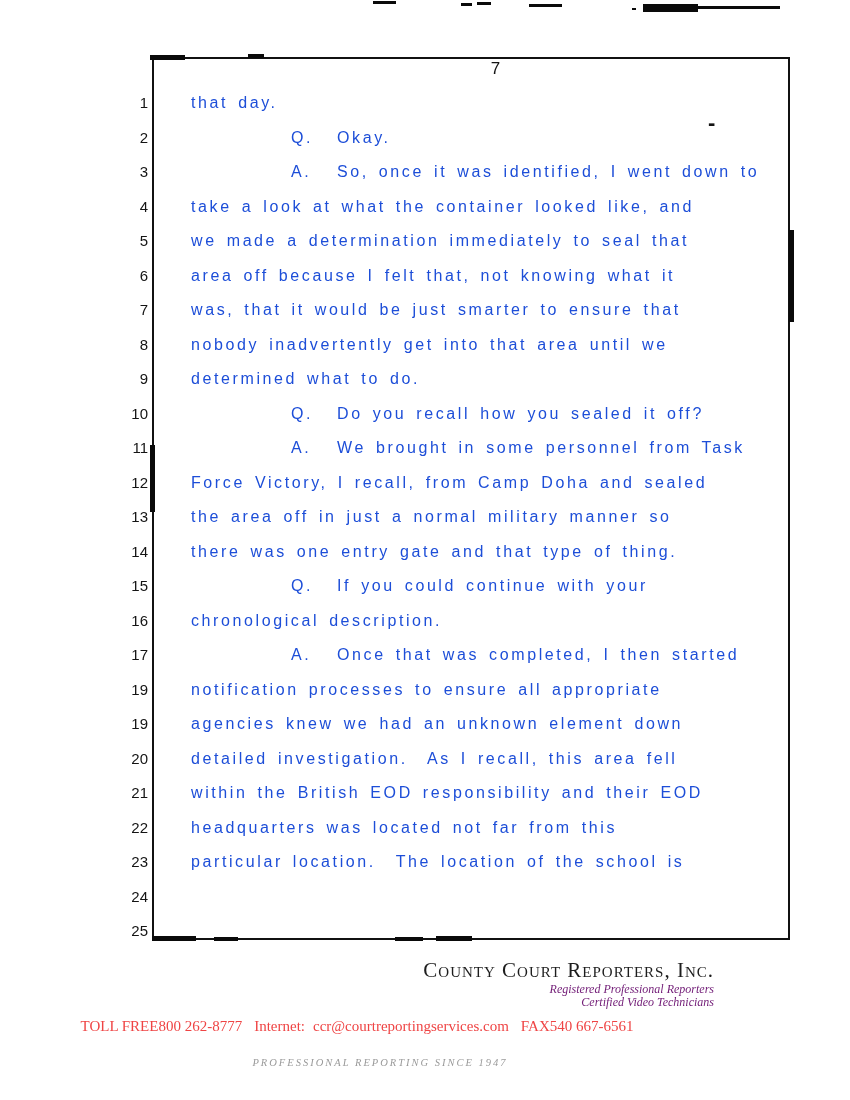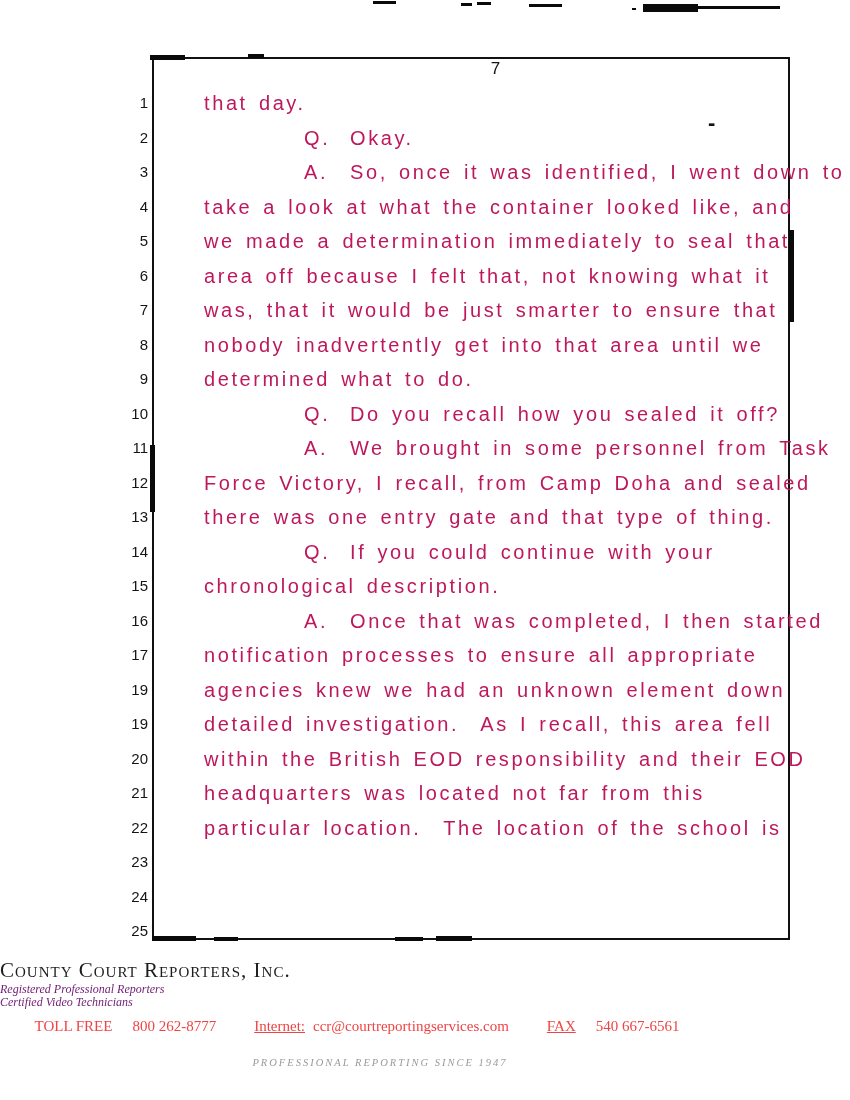--- a/index.html
+++ b/index.html
@@ -56,41 +56,41 @@
   }
   .numcol div { height:34.5px; line-height:34.5px; }
   
   .textcol {
     position:absolute;
     left:154px; top:86px;
     width:630px;
   }
   .tline {
     height:34.5px; line-height:34.5px;
-    padding-left:50px;
+    padding-left:37px;
     white-space:pre;
-    font-size:20px;
+    font-size:16px;
     letter-spacing:2.6px;
     word-spacing:3px;
-    color:#be185d;
+    color:#1d4ed8;
   }
   .qa-prefix {
     display:inline-block;
     margin-left:100px;
     width:46px;
   }
   .stray {
     position:absolute;
     left:708px; top:110px;
     font-size:22px; font-weight:bold;
     letter-spacing:0;
   }
 
   
-  .footer { position:absolute; left:0; top:958px; width:714px; text-align:left; }
+  .footer { position:absolute; left:0; top:958px; width:714px; text-align:right; }
   .company {
     font-family:"Liberation Serif", serif;
     font-variant:small-caps;
     font-size:21px;
     letter-spacing:1px;
     color:#1d1d1d;
   }
   .tagline {
     font-family:"Liberation Serif", serif;
     font-style:italic;
@@ -100,22 +100,22 @@
   }
   .contact {
     margin-top:9px;
     font-family:"Liberation Serif", serif;
     font-size:15px;
     color:#ef4444;
     display:flex;
     justify-content:center;
     align-items:baseline;
   }
-  .contact .seg-gap-s { margin-left:20px; }
-  .contact .seg-gap-m { margin-left:38px;text-decoration:underline; }
+  .contact .seg-gap-s { margin-left:0; }
+  .contact .seg-gap-m { margin-left:12px; }
   .contact .seg-gap-xs { margin-left:8px; }
   .motto {
     position:absolute;
     left:0; top:1057px; width:760px;
     text-align:center;
     font-family:"Liberation Serif", serif;
     font-style:italic;
     text-transform:uppercase;
     font-size:10.5px;
     letter-spacing:2px;
@@ -181,20 +181,21 @@
       <div class="tline"><span class="qa-prefix">A.</span><span>So, once it was identified, I went down to</span></div>
       <div class="tline"><span>take a look at what the container looked like, and</span></div>
       <div class="tline"><span>we made a determination immediately to seal that</span></div>
       <div class="tline"><span>area off because I felt that, not knowing what it</span></div>
       <div class="tline"><span>was, that it would be just smarter to ensure that</span></div>
       <div class="tline"><span>nobody inadvertently get into that area until we</span></div>
       <div class="tline"><span>determined what to do.</span></div>
       <div class="tline"><span class="qa-prefix">Q.</span><span>Do you recall how you sealed it off?</span></div>
       <div class="tline"><span class="qa-prefix">A.</span><span>We brought in some personnel from Task</span></div>
       <div class="tline"><span>Force Victory, I recall, from Camp Doha and sealed</span></div>
+      <div class="tline"><span>the area off in just a normal military manner so</span></div>
       <div class="tline"><span>there was one entry gate and that type of thing.</span></div>
       <div class="tline"><span class="qa-prefix">Q.</span><span>If you could continue with your</span></div>
       <div class="tline"><span>chronological description.</span></div>
       <div class="tline"><span class="qa-prefix">A.</span><span>Once that was completed, I then started</span></div>
       <div class="tline"><span>notification processes to ensure all appropriate</span></div>
       <div class="tline"><span>agencies knew we had an unknown element down</span></div>
       <div class="tline"><span>detailed investigation.  As I recall, this area fell</span></div>
       <div class="tline"><span>within the British EOD responsibility and their EOD</span></div>
       <div class="tline"><span>headquarters was located not far from this</span></div>
       <div class="tline"><span>particular location.  The location of the school is</span></div>

